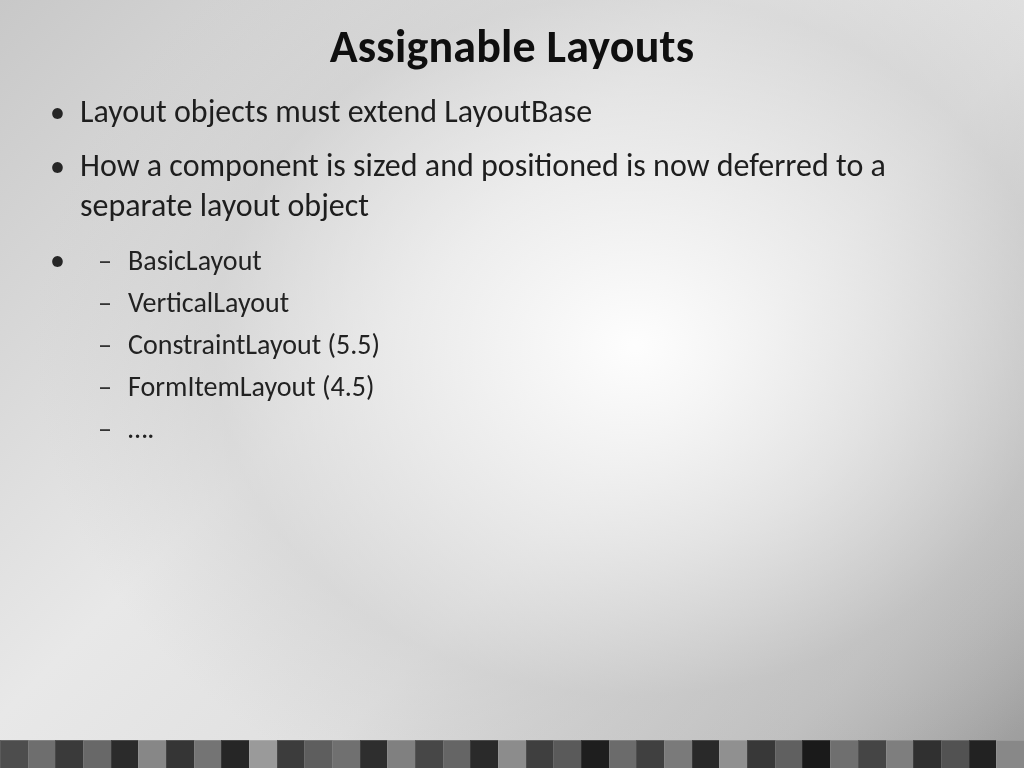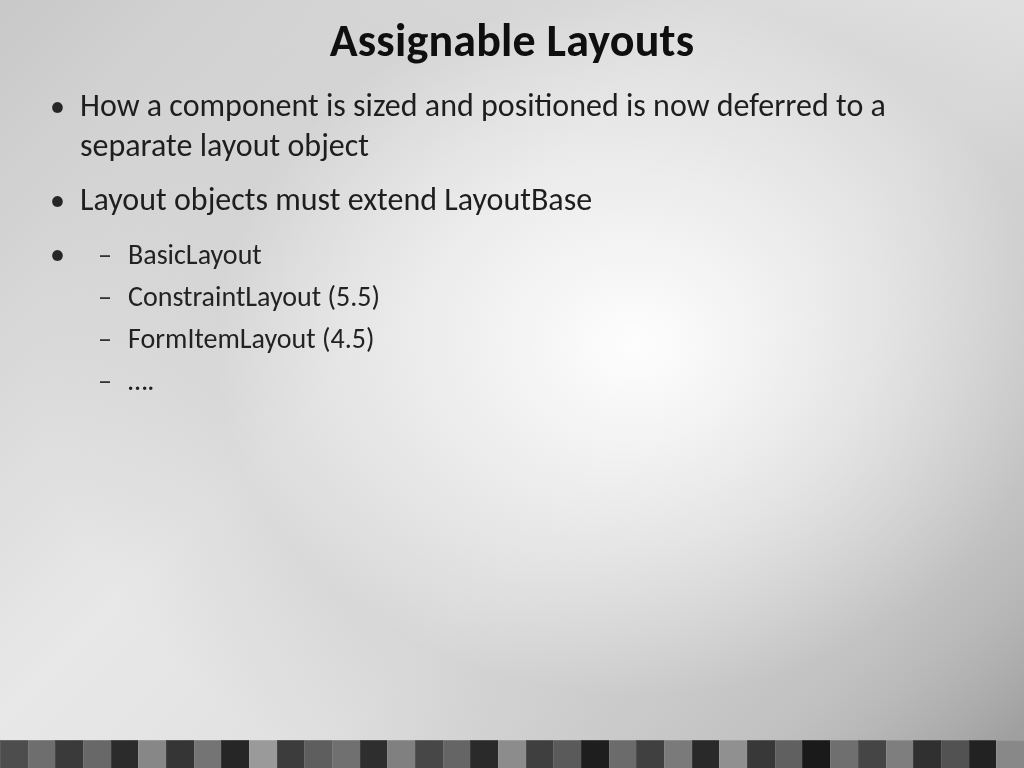--- a/index.html
+++ b/index.html
@@ -19,21 +19,21 @@
       position: relative;
       background:
         radial-gradient(ellipse 600px 500px at 62% 45%, rgba(255,255,255,0.95) 0%, rgba(235,235,235,0.7) 40%, rgba(200,200,200,0.4) 70%, rgba(160,160,160,0.0) 100%),
         linear-gradient(135deg, #c8c8c8 0%, #d8d8d8 20%, #e8e8e8 40%, #e0e0e0 60%, #bdbdbd 85%, #9a9a9a 100%);
       color: #1a1a1a;
     }
     .title {
       text-align: center;
       font-size: 46px;
       font-weight: 700;
-      padding-top: 12px;
+      padding-top: 18px;
       letter-spacing: 0.2px;
       color: #0f0f0f;
     }
     .content {
       padding: 18px 40px 0 40px;
     }
     ul.level1 {
       list-style: none;
       padding-left: 40px;
     }
@@ -87,25 +87,26 @@
     }
   </style>
 </head>
 <body>
 
 <div class="slide">
   <h1 class="title">Assignable Layouts</h1>
 
   <div class="content">
     <ul class="level1">
+      <li>Layout objects must extend LayoutBase</li>
       <li>How a component is sized and positioned is now deferred to a separate layout object</li>
-      <li>Layout objects must extend LayoutBase</li>
       <li>
         <ul class="level2">
           <li>BasicLayout</li>
+          <li>VerticalLayout</li>
           <li>ConstraintLayout (5.5)</li>
           <li>FormItemLayout (4.5)</li>
           <li>….</li>
         </ul>
       </li>
     </ul>
   </div>
 
   <div class="bottom-strip">
       <div class="sq" style="background: rgb(77, 77, 77);"></div>

